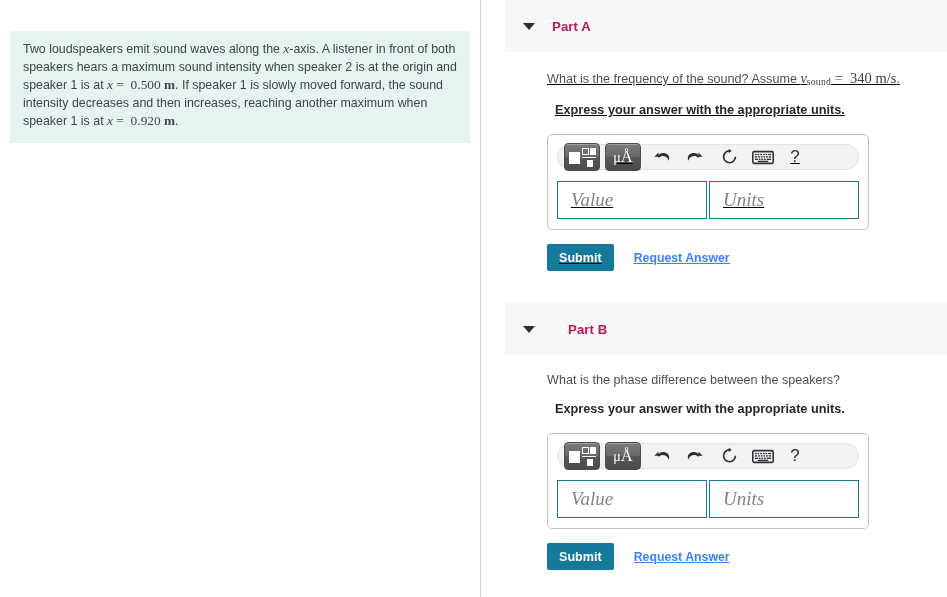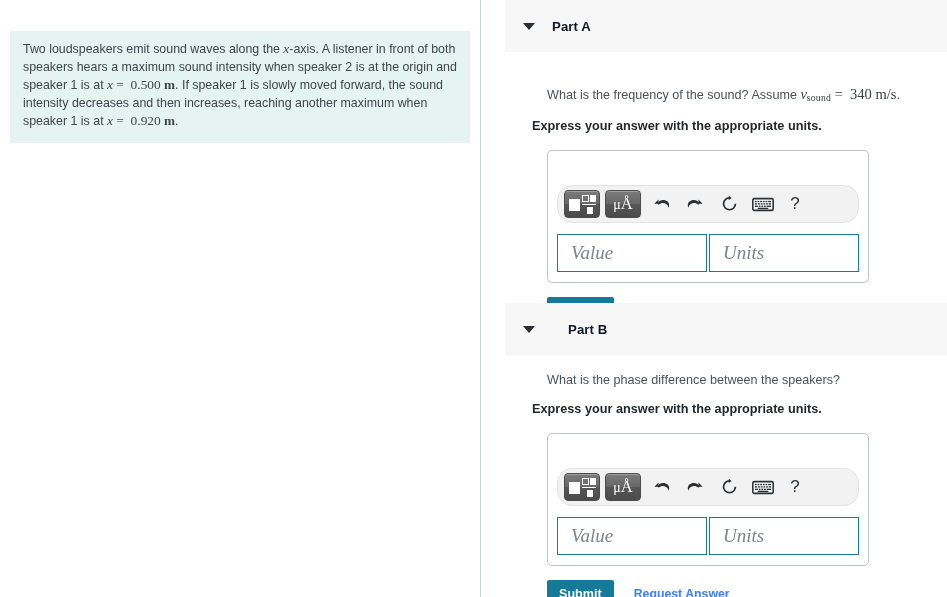--- a/index.html
+++ b/index.html
@@ -45,53 +45,52 @@
   .disclosure-tri {
     width: 0; height: 0;
     border-left: 6px solid transparent;
     border-right: 6px solid transparent;
     border-top: 7px solid #2b2f33;
     margin-left: 18px;
     flex: 0 0 auto;
   }
   .part-title {
     margin-left: 17px;
-    font-size: 13.2px; font-weight: bold; color: #0f172a;
+    font-size: 13.2px; font-weight: bold; color: #be185d;
     letter-spacing: .1px;
   }
   .part-body { position: absolute; left: 0; width: 465px; }
 
   .question-line {
     font-size: 12.6px; color: #4a5055;
     margin-left: 65px; line-height: 17px;
   }
   .q-math { font-family: "Liberation Serif", serif; font-size: 14.5px; color:#3b4146; }
   .q-math i { font-style: italic; }
   .q-sub { font-size: 9.7px; vertical-align: -0.22em; letter-spacing: .2px; }
   .express-line {
     font-size: 12.7px; font-weight: bold; color: #23282c;
-    margin-left: 50px; margin-top: 13px;
+    margin-left: 73px; margin-top: 13px;
   }
 
   
   .answer-panel {
     margin-left: 65px; margin-top: 17px;
     width: 322px;
     border: 1px solid #bdc3c7; border-radius: 5px;
     background: #ffffff;
     padding: 9px 9px 10px 9px;
   }
   .toolbar {
     background: #f2f2f2;
     border: 1px solid #e3e3e3;
     border-radius: 15px;
-    height: 38px;
+    height: 26px;
     display: flex; align-items: center;
     padding-left: 6px;
-    margin-top: 25px;
   }
   .tb-btn {
     width: 36px; height: 28px;
     border-radius: 4px;
     border: 1px solid #4c4c4c;
     background: linear-gradient(to bottom, #7b7b7b 0%, #686868 48%, #565656 52%, #4b4b4b 100%);
     display: flex; align-items: center; justify-content: center;
     margin-right: 5px;
     box-shadow: inset 0 1px 0 rgba(255,255,255,.28);
     flex: 0 0 auto;
@@ -183,21 +182,21 @@
     </div>
   </div>
 
   <div id="right-pane">
 
     <div class="part-header" style="top:0px;">
       <div class="disclosure-tri"></div>
       <div class="part-title">Part A</div>
     </div>
 
-    <div class="part-body" style="top:68px;">
+    <div class="part-body" style="top:52px;text-decoration:underline;">
       <div class="question-line" style="margin-top:18px;">
         <span>What is the frequency of the sound? Assume </span><span class="q-math"><i>v</i><span class="q-sub">sound</span>&nbsp;<span>=</span>&nbsp; <span>340 m/s</span></span><span>.</span>
       </div>
 
       <div class="express-line">Express your answer with the appropriate units.</div>
 
       <div class="answer-panel">
         <div class="toolbar">
 
           <div class="tb-btn">

